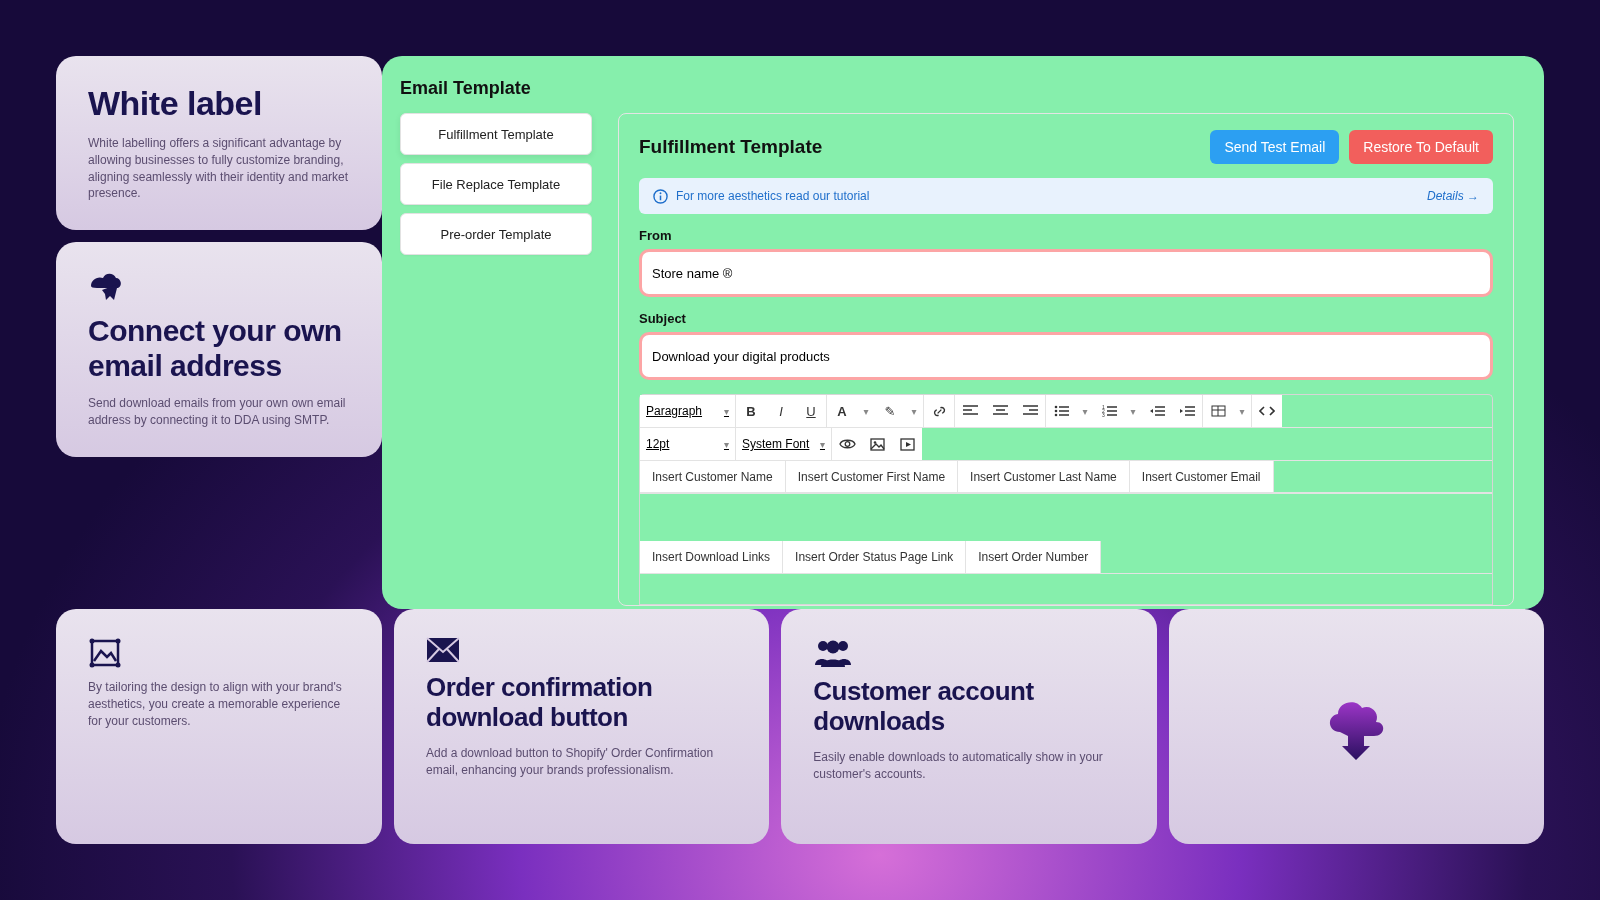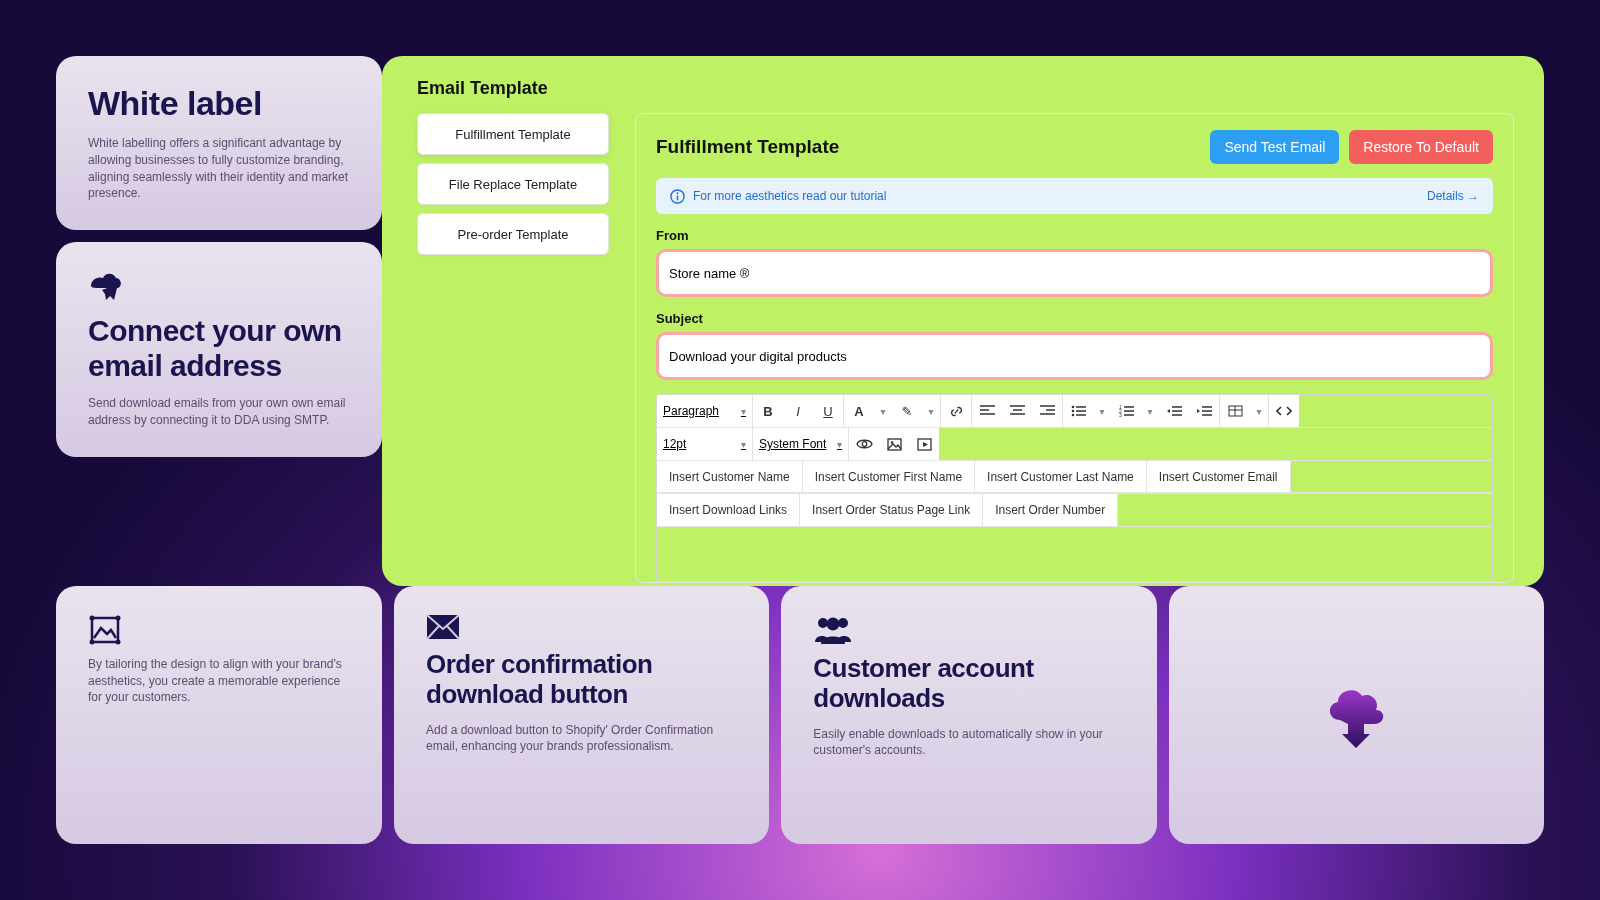--- a/index.html
+++ b/index.html
@@ -33,23 +33,23 @@
   }
   .card p {
     font-size: 12px;
     line-height: 1.4;
     color: #5b4d70;
   }
   .card.white-label h2{font-size:34px;}
   .card-icon { margin-bottom: 10px; }
 
   .editor-panel {
-    background: #bef264;
+    background: #86efac;
     border-radius: 20px;
-    padding: 22px 30px 0 35px;
+    padding: 22px 30px 0 18px;
     overflow: hidden;
   }
   .editor-title { font-size: 18px; font-weight: 700; color: #111; margin-bottom: 14px; }
   .editor-body { display: flex; gap: 26px; height: calc(100% - 38px); }
   .template-list { width: 192px; display: flex; flex-direction: column; gap: 8px; }
   .template-item {
     background: #fff;
     border: 1px solid #e2e2e2;
     border-radius: 6px;
     height: 42px;
@@ -82,21 +82,21 @@
     height: 36px;
     display: flex;
     align-items: center;
     justify-content: space-between;
     padding: 0 14px;
     font-size: 12px;
     color: #1f6fcb;
     margin-bottom: 14px;
   }
   .info-bar .left { display: flex; align-items: center; gap: 8px; }
-  .info-bar .right { display: flex; align-items: center; gap: 2px; }
+  .info-bar .right { display: flex; align-items: center; gap: 2px; font-style: italic; }
   .form-label { font-size: 13px; font-weight: 600; color: #111; margin-bottom: 6px; }
   .text-input {
     width: 100%;
     height: 48px;
     border: 3px solid #fca5a5;
     border-radius: 10px;
     padding: 0 10px;
     font-size: 13px;
     margin-bottom: 14px;
   }
@@ -349,21 +349,21 @@
             </div>
           </div>
 
           <div class="toolbar-row insert-row">
             <button class="insert-btn">Insert Customer Name</button>
             <button class="insert-btn">Insert Customer First Name</button>
             <button class="insert-btn">Insert Customer Last Name</button>
             <button class="insert-btn">Insert Customer Email</button>
             <div style="flex:1;border-bottom:1px solid #e3e3e3;"></div>
           </div>
-          <div class="toolbar-row insert-row" style="border-bottom:1px solid #e3e3e3;">
+          <div class="toolbar-row insert-row" style="border-bottom:1px solid #e3e3e3;margin-top:47px;">
             <button class="insert-btn" style="border-bottom:none;">Insert Download Links</button>
             <button class="insert-btn" style="border-bottom:none;">Insert Order Status Page Link</button>
             <button class="insert-btn" style="border-bottom:none;">Insert Order Number</button>
           </div>
         </div>
         <div style="flex:1;border:1px solid #d6d6d6;border-top:none;"></div>
       </div>
     </div>
   </div>
 

